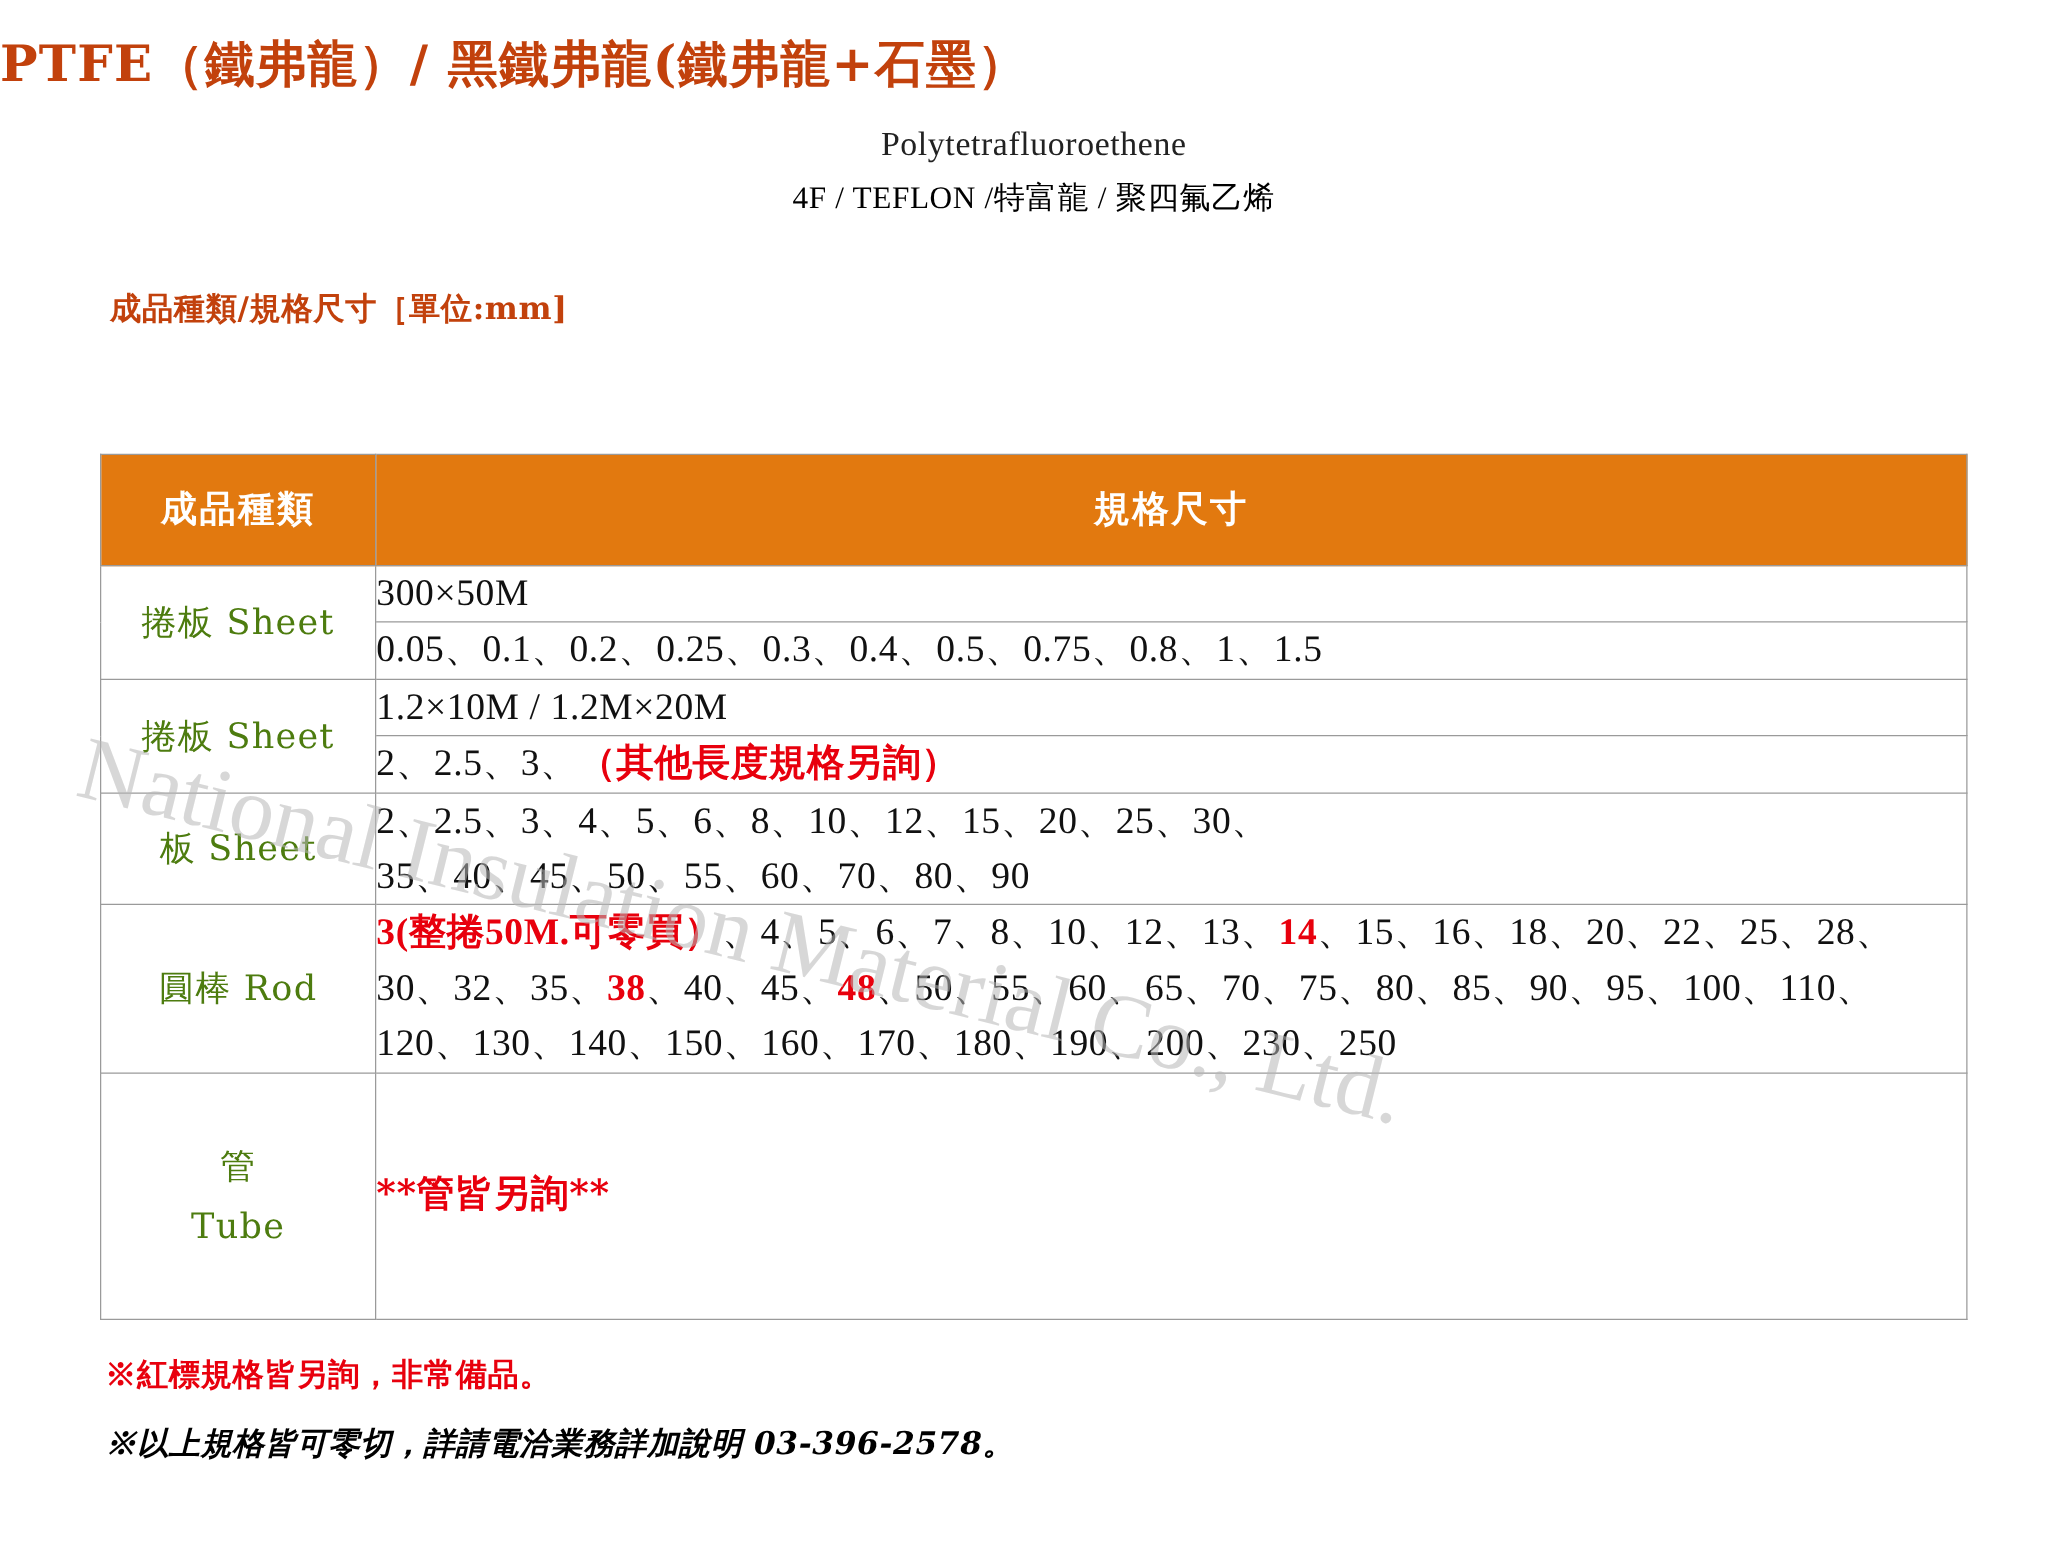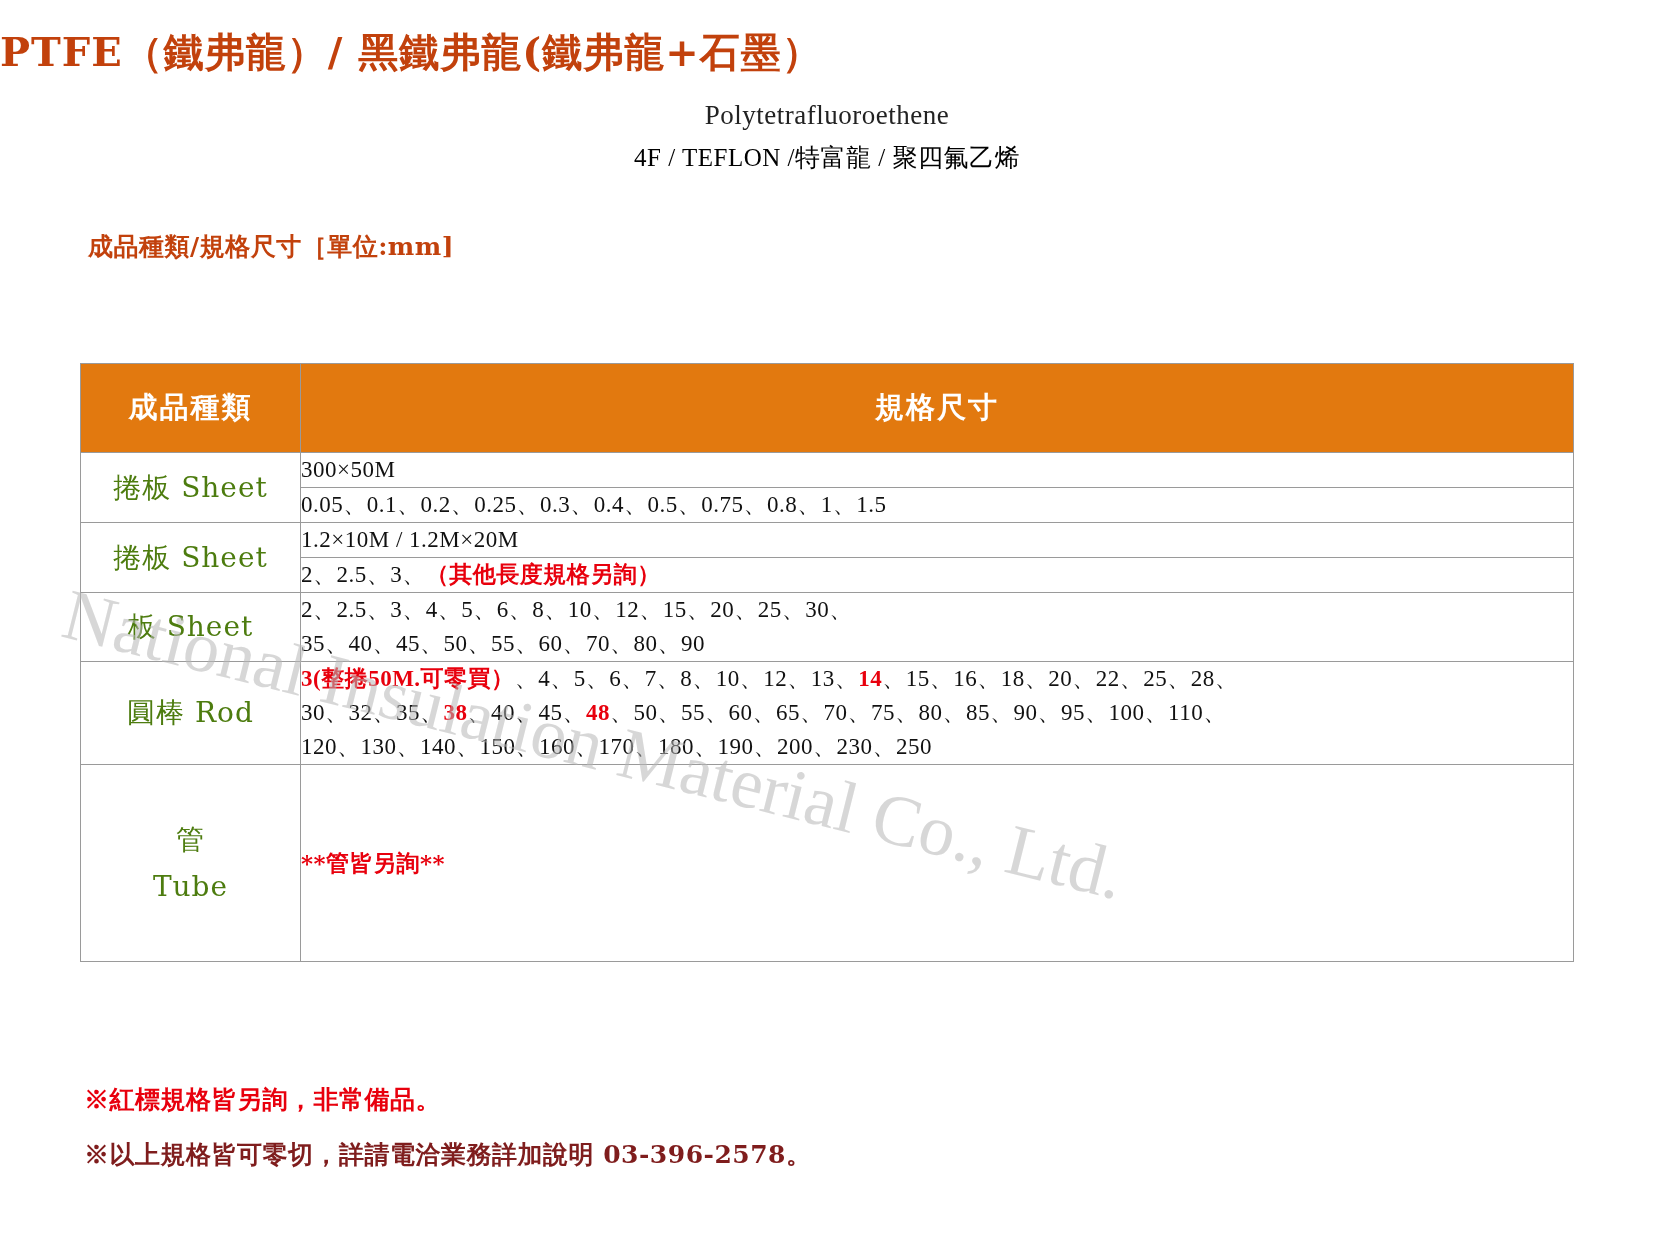--- a/index.html
+++ b/index.html
@@ -109,21 +109,21 @@
   .kind-cell {
     text-align: center;
     font-family: "DejaVu Serif", serif;
     font-size: 28px;
     color: #4d7c0f;
     background: transparent;
     letter-spacing: 1px;
   }
   .val-cell {
     font-family: "Liberation Serif", serif;
-    font-size: 23px;
+    font-size: 30px;
     color: #111;
     padding: 9px 0 9px 16px;
     letter-spacing: 0.5px;
     line-height: 1.48;
     background: transparent;
   }
   .val-cell .red {
     color: #e8000d;
     font-weight: bold;
   }
@@ -147,21 +147,22 @@
     font-family: "DejaVu Serif", serif;
     font-weight: bold;
     font-size: 25px;
     letter-spacing: 0.5px;
   }
   .note-red {
     color: #e8000d;
     margin-bottom: 22px;
   }
   .note-dark {
-    color: #7f1d1d;
+    color: #000000;
+    font-style: italic;
   }
 </style>
 </head>
 <body>
 
 <div class="page">
 
   <div class="title">PTFE（鐵弗龍）/  黑鐵弗龍(鐵弗龍+石墨）</div>
   <div class="subtitle-en">Polytetrafluoroethene</div>
   <div class="subtitle-alt">4F / TEFLON /特富龍 / 聚四氟乙烯</div>

